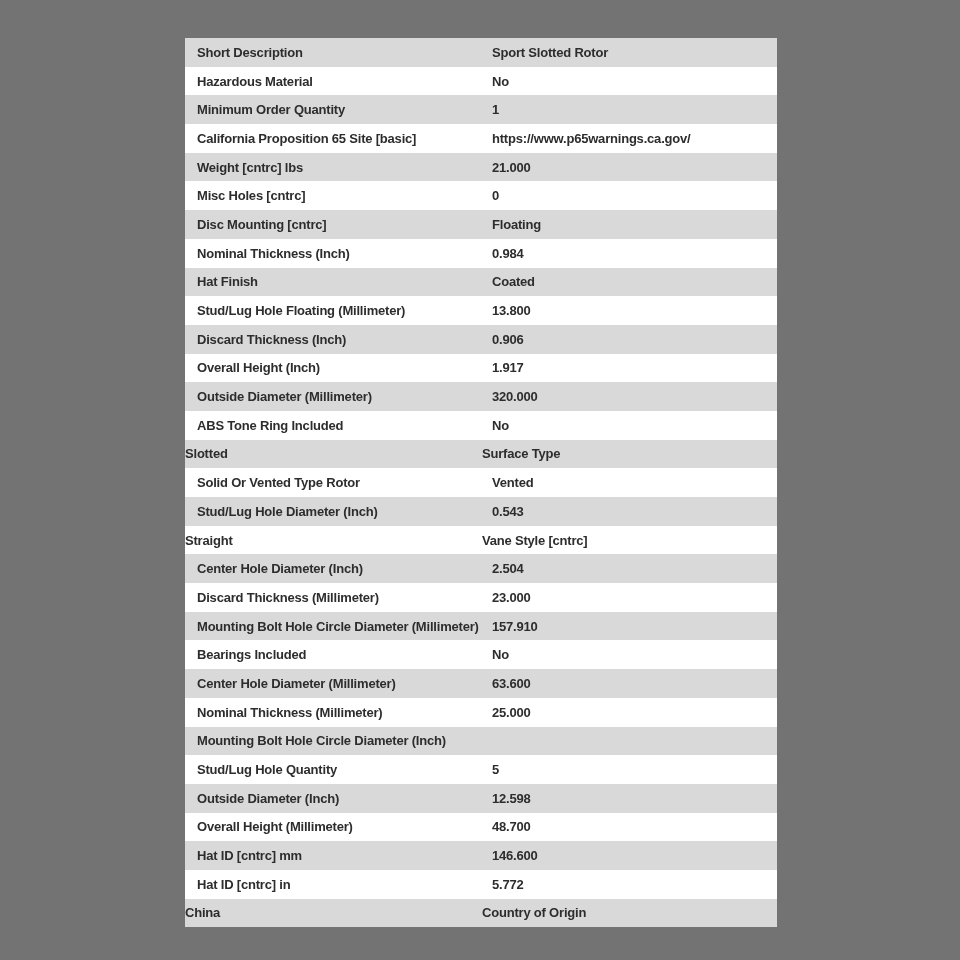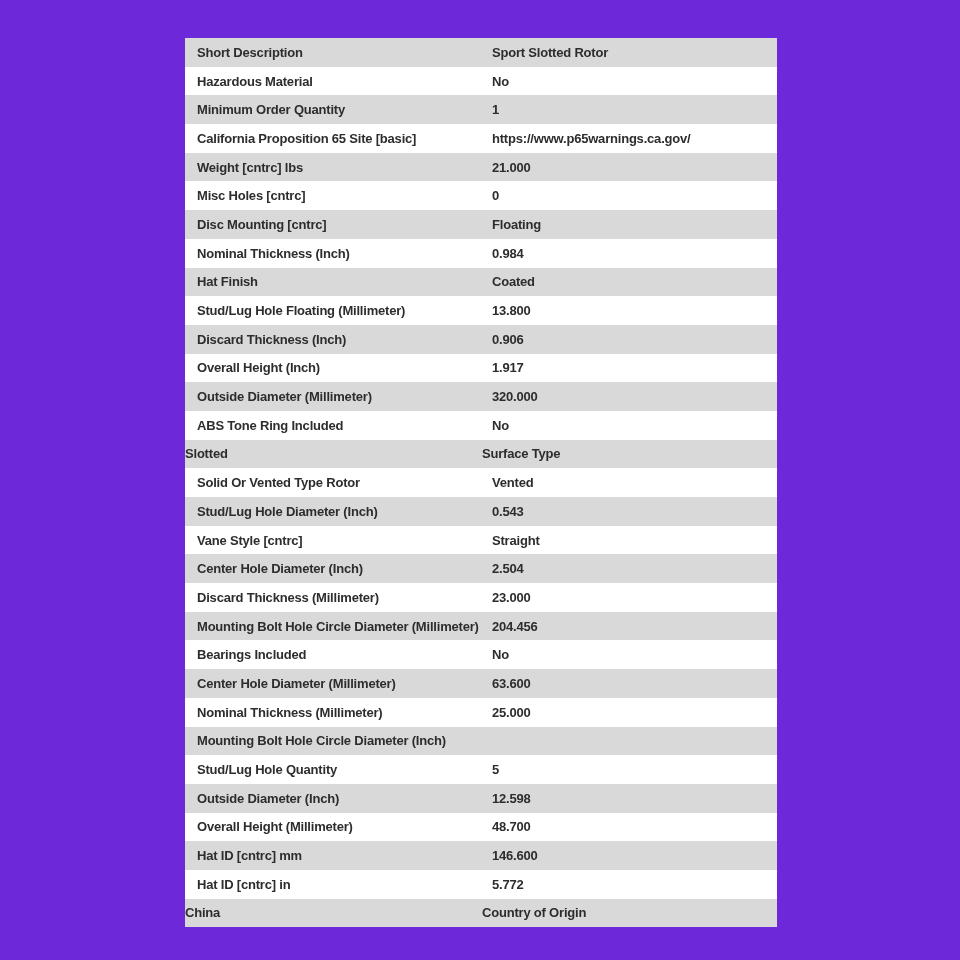--- a/index.html
+++ b/index.html
@@ -7,21 +7,21 @@
     padding: 0;
     width: 960px;
     height: 960px;
     background: #ffffff;
     font-family: "Liberation Sans", sans-serif;
   }
   .page {
     position: relative;
     width: 960px;
     height: 960px;
-    background: #6d28d9;
+    background: #737373;
   }
   .spec-table {
     position: absolute;
     left: 185px;
     top: 38px;
     width: 592px;
   }
   .row {
     display: flex;
     align-items: center;
@@ -116,34 +116,34 @@
       </div>
       <div class="row">
         <div class="cell label">Solid Or Vented Type Rotor</div>
         <div class="cell value">Vented</div>
       </div>
       <div class="row alt">
         <div class="cell label">Stud/Lug Hole Diameter (Inch)</div>
         <div class="cell value">0.543</div>
       </div>
       <div class="row">
+        <div class="cell value">Straight</div>
         <div class="cell label">Vane Style [cntrc]</div>
-        <div class="cell value">Straight</div>
       </div>
       <div class="row alt">
         <div class="cell label">Center Hole Diameter (Inch)</div>
         <div class="cell value">2.504</div>
       </div>
       <div class="row">
         <div class="cell label">Discard Thickness (Millimeter)</div>
         <div class="cell value">23.000</div>
       </div>
       <div class="row alt">
         <div class="cell label">Mounting Bolt Hole Circle Diameter (Millimeter)</div>
-        <div class="cell value">204.456</div>
+        <div class="cell value">157.910</div>
       </div>
       <div class="row">
         <div class="cell label">Bearings Included</div>
         <div class="cell value">No</div>
       </div>
       <div class="row alt">
         <div class="cell label">Center Hole Diameter (Millimeter)</div>
         <div class="cell value">63.600</div>
       </div>
       <div class="row">

